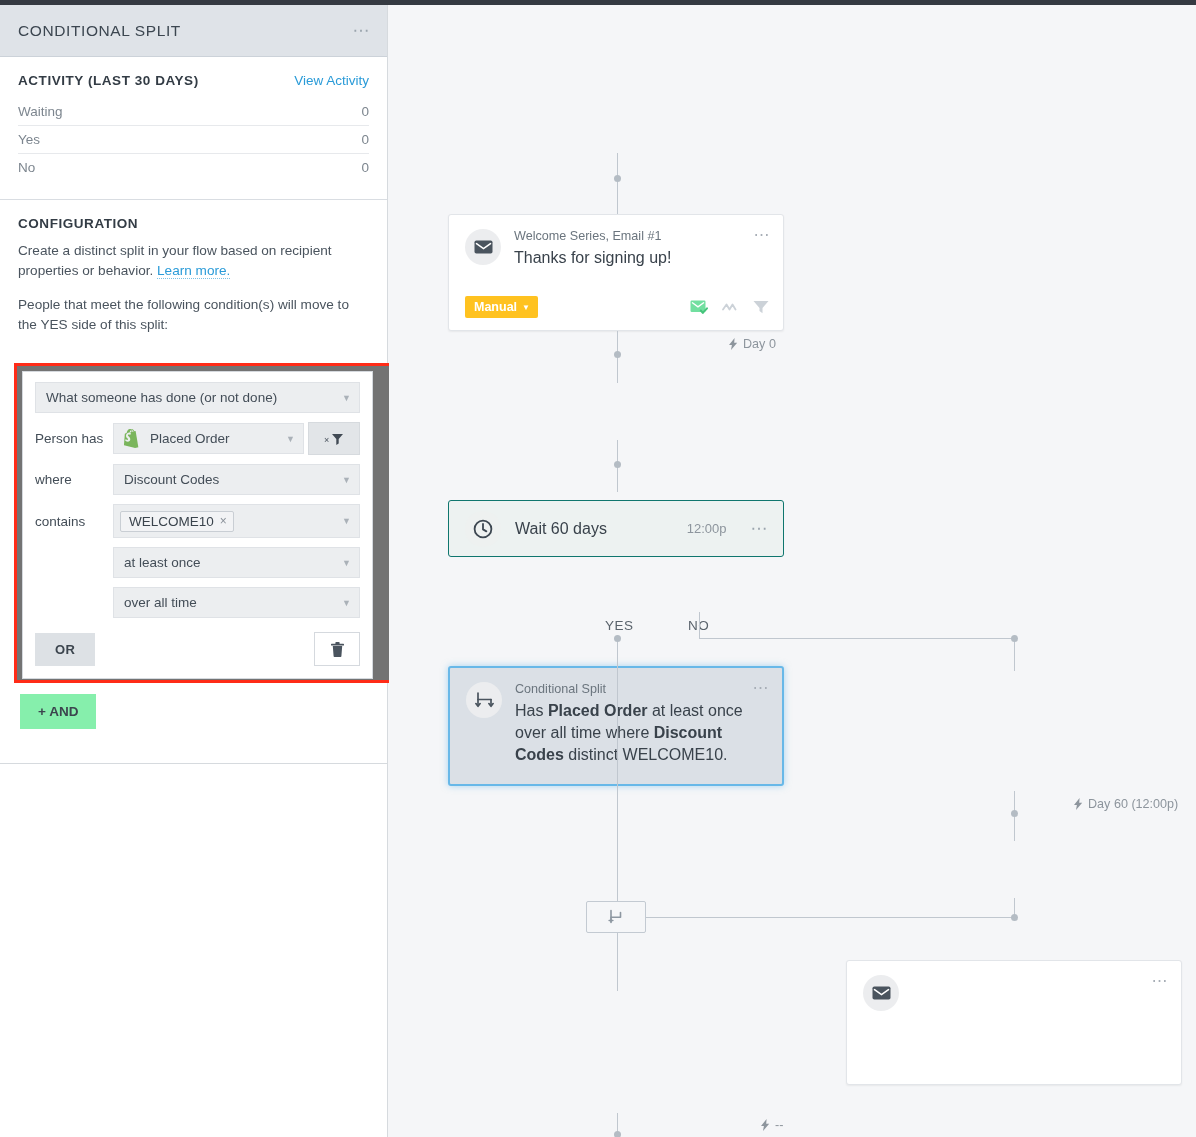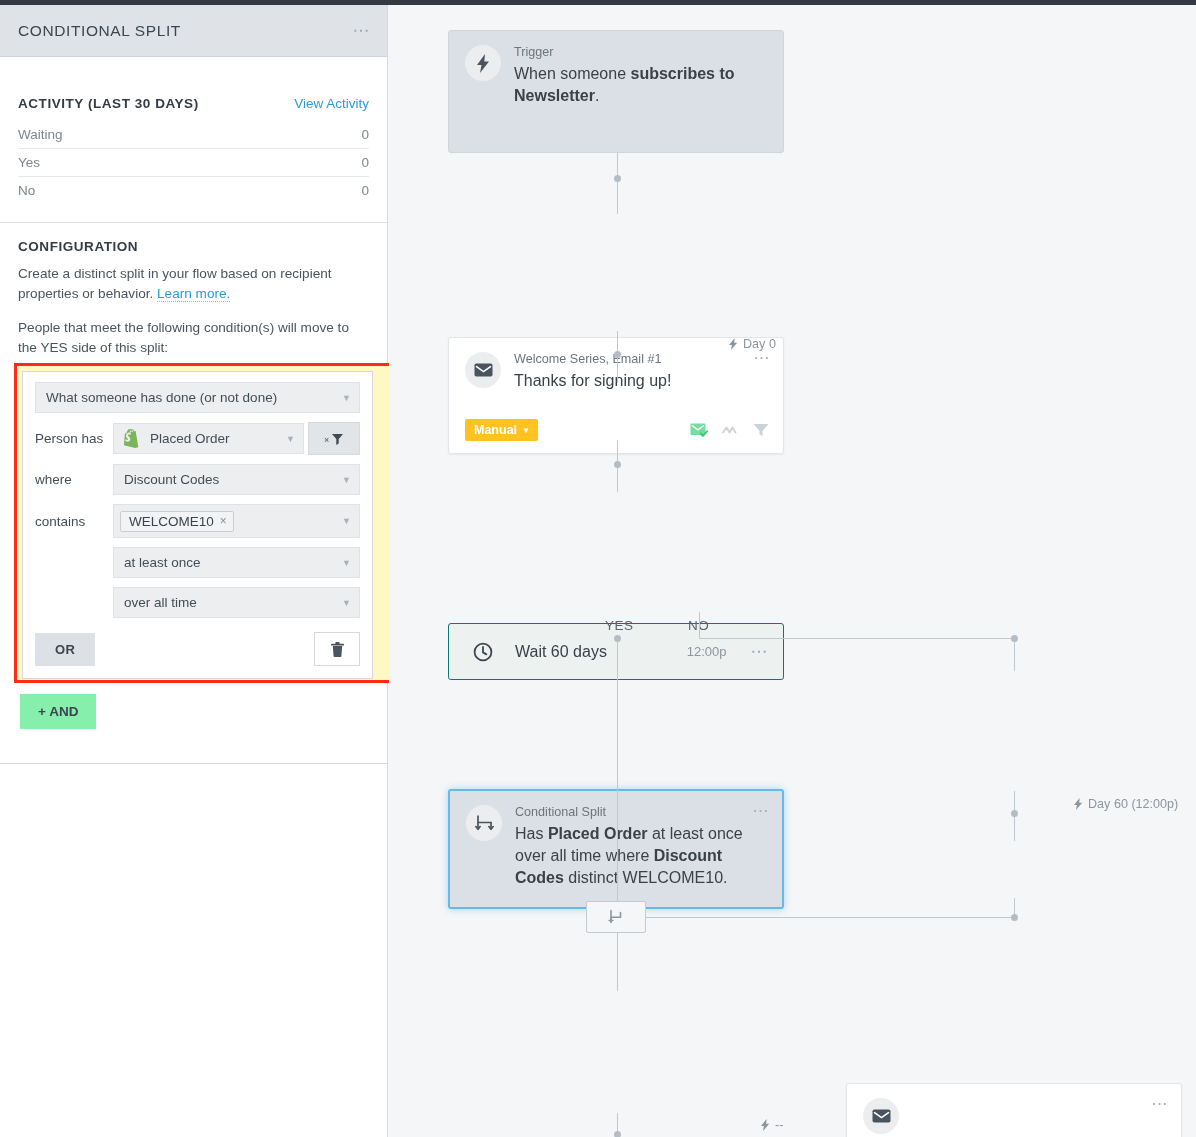--- a/index.html
+++ b/index.html
@@ -27,21 +27,21 @@
     height: 52px; background: #dfe3e8;
     display: flex; align-items: center; justify-content: space-between;
     padding: 0 16px 0 18px;
     border-bottom: 1px solid #ccd2d9;
   }
   .panel-title {
     font-size: 15.5px; letter-spacing: .6px; color: #3c4650; font-weight: 400;
   }
   .dots { color: #9aa4ad; font-size: 17px; letter-spacing: 1.5px; line-height: 1; cursor: pointer;}
 
-  .section { padding: 16px 18px 8px 18px; margin-top: 23px; }
+  .section { padding: 16px 18px 8px 18px; }
   .sec-row {
     display: flex; align-items: baseline; justify-content: space-between;
     margin-bottom: 10px;
   }
   .sec-title { font-size: 13.5px; font-weight: bold; letter-spacing: .55px; color: #333c45; }
   .link { color: #2a9bd8; font-size: 13.5px; text-decoration: none; cursor: pointer; }
   .stat {
     display: flex; justify-content: space-between; align-items: center;
     font-size: 13.5px; color: #7d868f; padding: 6px 0 6px 0;
     border-bottom: 1px solid #e7e9ec;
@@ -52,21 +52,21 @@
   .divider { height: 1px; background: #d9dde2; margin: 10px 0 0 0; }
 
   .config { padding: 16px 18px 0 18px; }
   .config h3 { font-size: 13.5px; font-weight: bold; letter-spacing: .55px; color: #333c45; margin-bottom: 10px; }
   .config p { font-size: 13.6px; line-height: 20px; color: #4a545e; margin-bottom: 14px; }
   .dotted-link { color: #2a9bd8; border-bottom: 1px dotted #7cc2e6; cursor: pointer; }
 
   
   .redbox {
     position: absolute; left: 14px; top: 358px; width: 410px; height: 320px;
-    border: 3px solid #ff2b17; background: #fef9c3;
+    border: 3px solid #ff2b17; background: #737373;
   }
   .cond-card {
     position: absolute; left: 5px; top: 5px; width: 351px; height: 308px;
     border: 1px solid #d5d9de; background: #fff; padding: 10px 12px;
   }
   .sel {
     background: #eceef0; border: 1px solid #dfe2e6; height: 31px;
     display: flex; align-items: center; justify-content: space-between;
     padding: 0 8px 0 10px; font-size: 13.5px; color: #434d57; cursor: pointer;
   }
@@ -287,33 +287,20 @@
 
       </div>
     </div>
 
     <button class="and-btn">+ AND</button>
     <div class="panel-bottom-rule"></div>
   </div>
 
   <div class="canvas">
 
-    <div class="node card grey" style="left:59px; top:25px; width:336px; height:123px;">
-      <div class="node-head">
-        <div class="circ">
-          <svg width="15" height="19" viewBox="0 0 15 19">
-            <path d="M9 0L1 11h4.5L4 19 13 7.5H8.3L9 0z" fill="#4a545e"></path>
-          </svg>
-        </div>
-        <div>
-          <div class="node-kind">Trigger</div>
-          <div class="node-title"><span>When someone </span><b>subscribes to Newsletter</b><span>.</span></div>
-        </div>
-      </div>
-    </div>
 
     <div class="vline" style="left:228px; top:148px; height:61px;"></div>
     <div class="dot" style="left:225px; top:170px;"></div>
 
     <div class="node card white" style="left:59px; top:209px; width:336px; height:117px;">
       <span class="node-dots">⋯</span>
       <div class="node-head">
         <div class="circ">
           <svg width="19" height="14" viewBox="0 0 19 14">
             <rect x=".5" y=".5" width="18" height="13" rx="1.8" fill="#4a545e"></rect>

